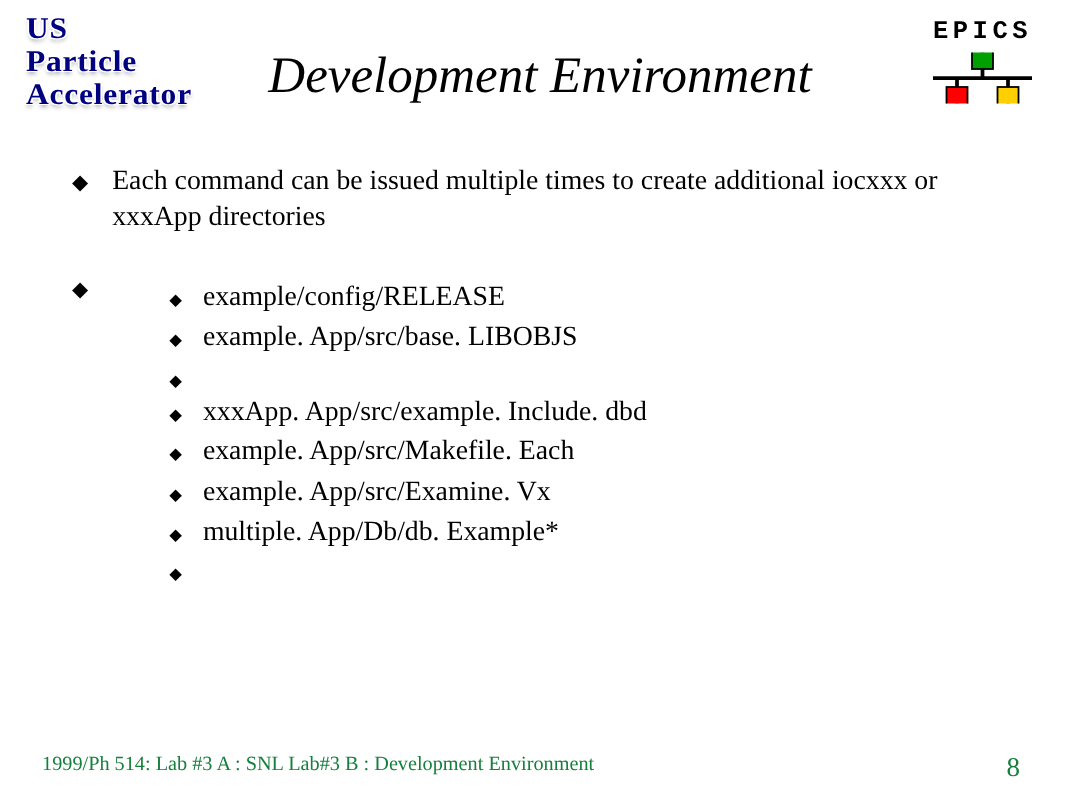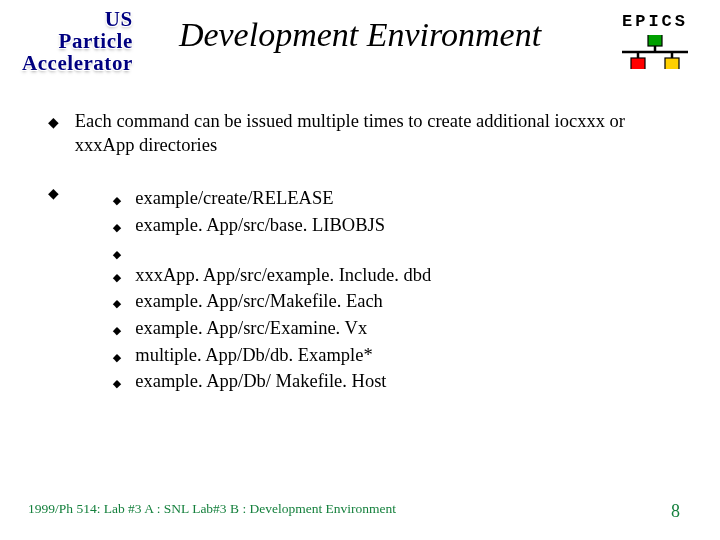--- a/index.html
+++ b/index.html
@@ -14,38 +14,38 @@
   .header {
     position: relative;
     height: 90px;
     width: 100%;
   }
   .logo-left {
     position: absolute;
     left: 20px;
     top: 8px;
     width: 110px;
-    text-align: right;
+    text-align: left;
   }
   .logo-left .line {
     font-family: Georgia, "Times New Roman", serif;
     font-weight: 900;
     font-size: 20px;
     line-height: 22px;
     color: #000080;
     text-shadow:
       -1px -1px 0 #fff, 1px -1px 0 #fff, -1px 1px 0 #fff, 1px 1px 0 #fff,
       0 2px 3px rgba(0,0,0,0.35);
     letter-spacing: 0.5px;
     transform: scaleX(1.05);
   }
   .title {
     position: absolute;
     left: 50%;
-    top: 16px;
+    top: 32px;
     transform: translateX(-50%);
     font-size: 34px;
     font-style: italic;
     color: #000;
     white-space: nowrap;
   }
   .epics-block {
     position: absolute;
     right: 22px;
     top: 12px;
@@ -144,21 +144,21 @@
         <div>
           <div>Each command can be issued multiple times to create additional iocxxx or xxxApp directories</div>
         </div>
       </div>
       <div class="main-bullet">
         <span class="marker">◆</span>
         <div>
           <div class="sub-list">
             <div class="sub-bullet">
               <span class="marker">◆</span>
-              <span>example/create/RELEASE</span>
+              <span>example/config/RELEASE</span>
             </div>
             <div class="sub-bullet">
               <span class="marker">◆</span>
               <span>example. App/src/base. LIBOBJS</span>
             </div>
             <div class="sub-bullet">
               <span class="marker">◆</span>
             </div>
             <div class="sub-bullet">
               <span class="marker">◆</span>
@@ -171,21 +171,20 @@
             <div class="sub-bullet">
               <span class="marker">◆</span>
               <span>example. App/src/Examine. Vx</span>
             </div>
             <div class="sub-bullet">
               <span class="marker">◆</span>
               <span>multiple. App/Db/db. Example*</span>
             </div>
             <div class="sub-bullet">
               <span class="marker">◆</span>
-              <span>example. App/Db/ Makefile. Host</span>
             </div>
           </div>
         </div>
       </div>
     </div>
 </div>
 
 <div class="footer">
   <span>1999/Ph 514: Lab #3 A : SNL    Lab#3 B : Development Environment</span>
   <span class="right">8</span>

